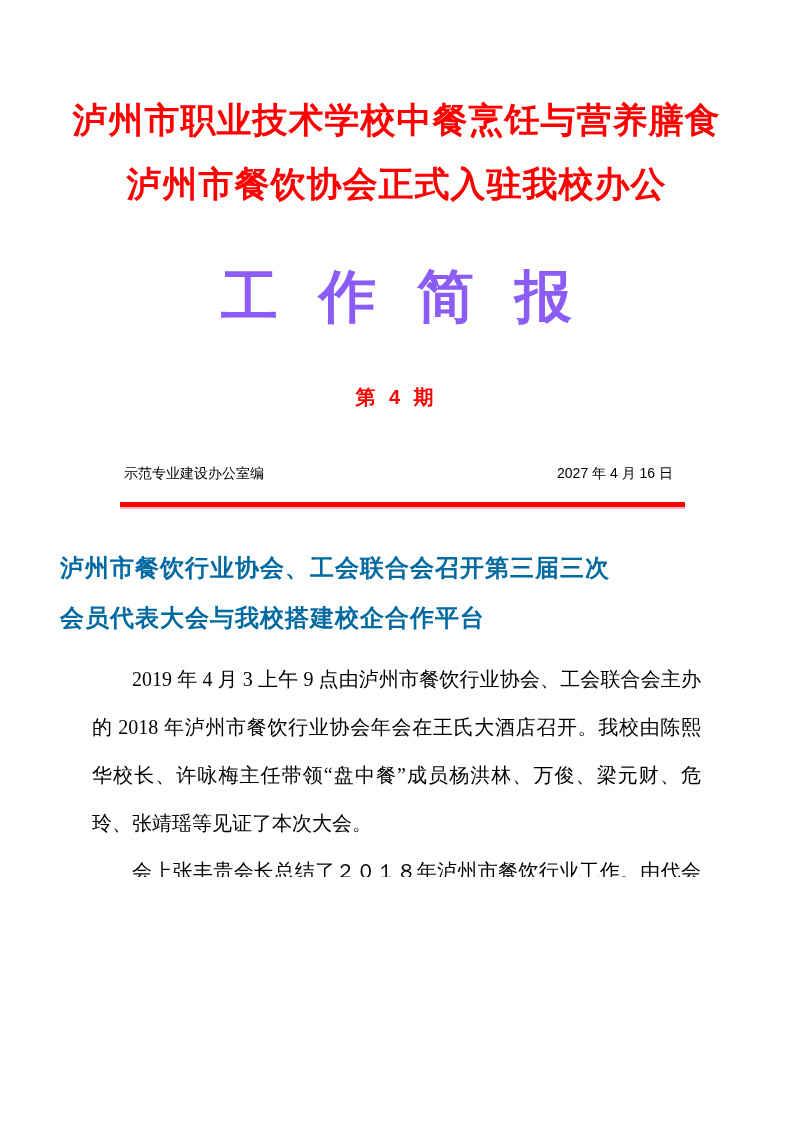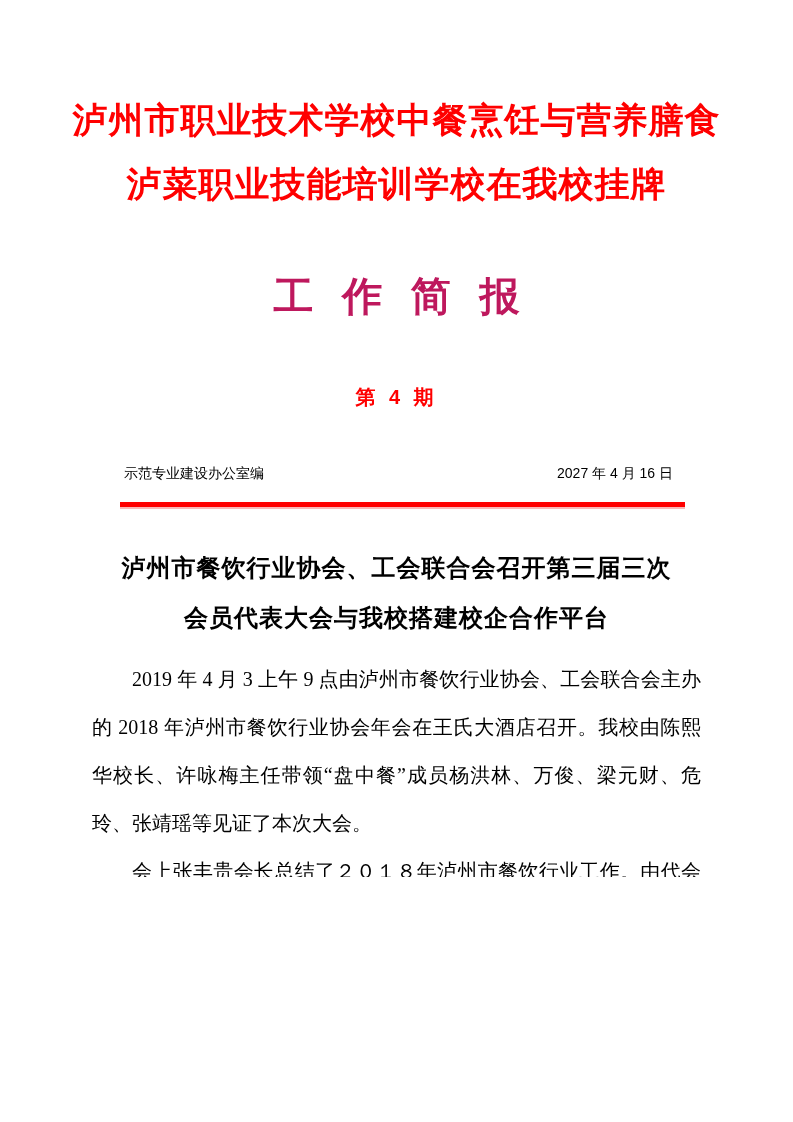--- a/index.html
+++ b/index.html
@@ -26,25 +26,25 @@
     font-size: 35px;
     line-height: 64px;
     letter-spacing: 1px;
     color: #ff0000;
   }
   .bulletin-title {
     margin: 50px 0 0 0;
     text-align: center;
     font-family: "Liberation Sans", "DejaVu Sans", sans-serif;
     font-weight: bold;
-    font-size: 40px;
+    font-size: 57px;
     line-height: 60px;
     letter-spacing: 0.22em;
     text-indent: 0.22em; 
-    color: #be185d;
+    color: #8b5cf6;
   }
   .issue {
     margin-top: 58px;
     text-align: center;
     font-family: "Liberation Sans", "DejaVu Sans", sans-serif;
     font-weight: bold;
     font-size: 20px;
     letter-spacing: 4px;
     color: #ff0000;
   }
@@ -65,27 +65,26 @@
   }
   .rule-red-light {
     margin: 0 88px 0 120px;
     width: 565px;
     height: 2px;
     background: #fbb8b8;
   }
   
   .article-heading {
     margin: 34px 60px 0 60px;
-    text-align: center;
     font-family: "Liberation Sans", "DejaVu Sans", sans-serif;
     font-weight: bold;
     font-size: 24px;
     line-height: 50px;
     letter-spacing: 1px;
-    color: #000000;
+    color: #0369a1;
   }
   .article-body {
     margin: 12px 92px 0 92px;
   }
   .article-body p {
     margin: 0;
     font-family: "Liberation Serif", "DejaVu Serif", serif;
     font-size: 20px;
     line-height: 48px;
     text-align: justify;
@@ -94,21 +93,21 @@
   }
 </style>
 </head>
 <body>
 
 <div class="page">
 
   <header>
     <div class="masthead-title">
       <div>泸州市职业技术学校中餐烹饪与营养膳食</div>
-      <div>泸菜职业技能培训学校在我校挂牌</div>
+      <div>泸州市餐饮协会正式入驻我校办公</div>
     </div>
 
     <h1 class="bulletin-title">工 作 简 报</h1>
 
     <div class="issue">第 4 期</div>
 
     <div class="byline-row">
       <span>示范专业建设办公室编</span>
       <span>2027 年 4 月 16 日</span>
     </div>

